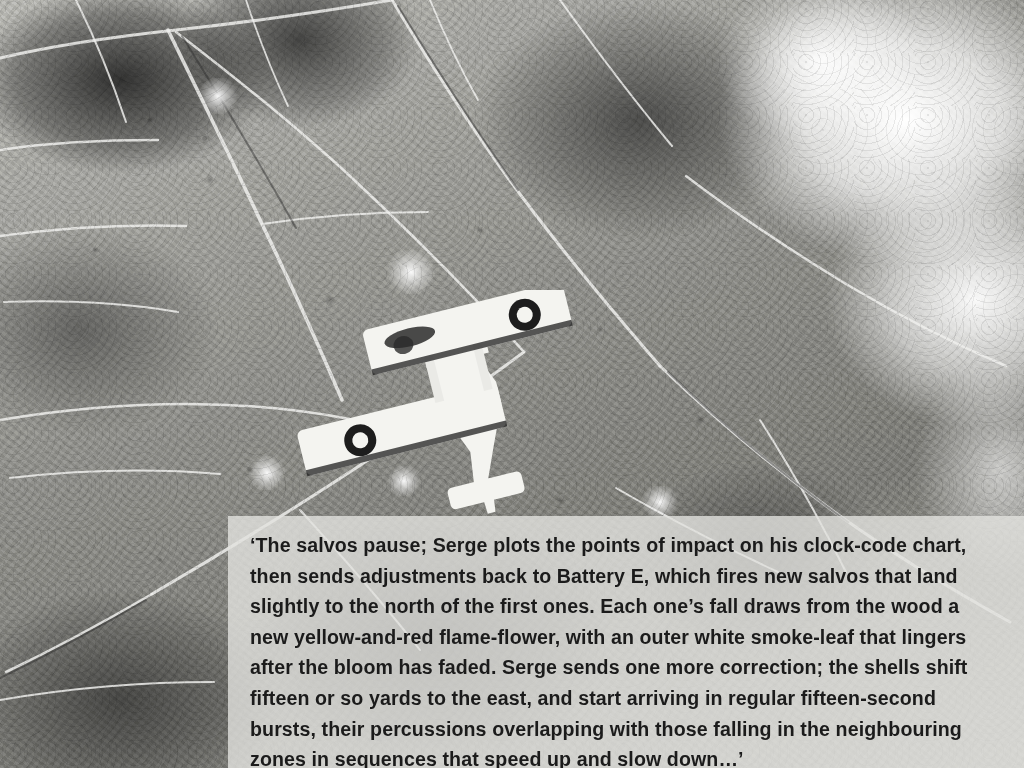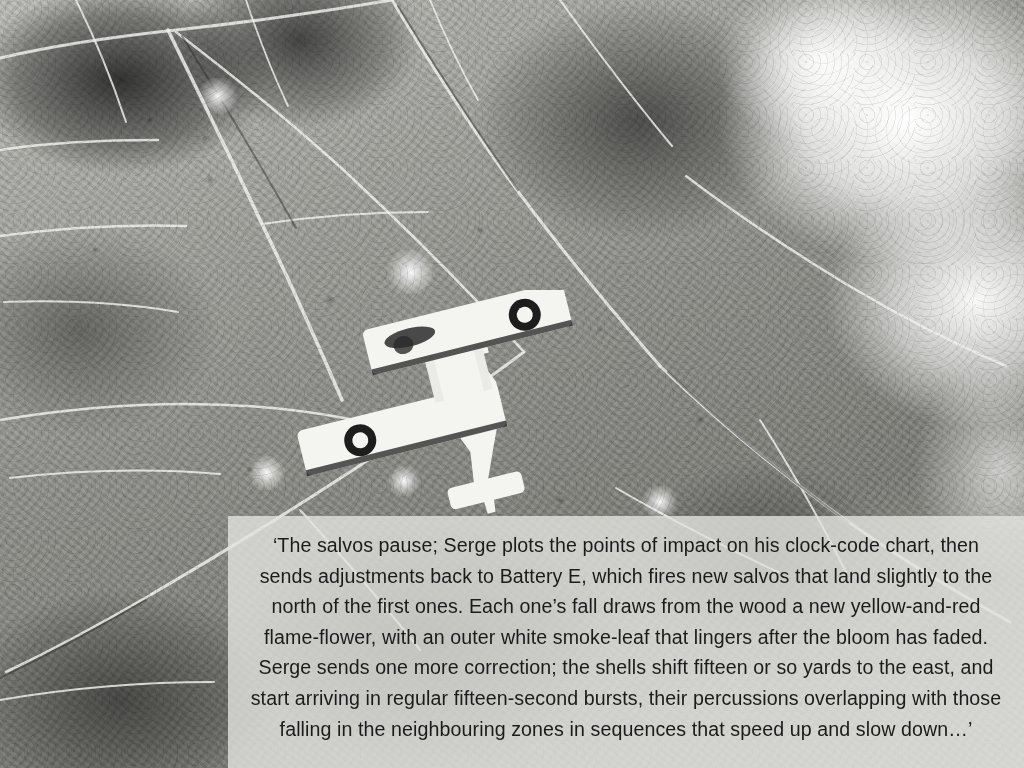--- a/index.html
+++ b/index.html
@@ -100,22 +100,23 @@
     left: 228px;
     top: 516px;
     width: 796px;
     height: 252px;
     background: rgba(226, 226, 222, 0.80);
     color: #1b1b1b;
     box-sizing: border-box;
     padding: 14px 22px 10px 22px;
     font-size: 19.6px;
     line-height: 30.6px;
-    text-align: center;
+    text-align: left;
     letter-spacing: 0.1px;
+    font-weight: bold;
   }
   .caption p { margin: 0; }
 </style>
 </head>
 <body>
 
 <div class="slide">
 
   <div class="photo"></div>
 

